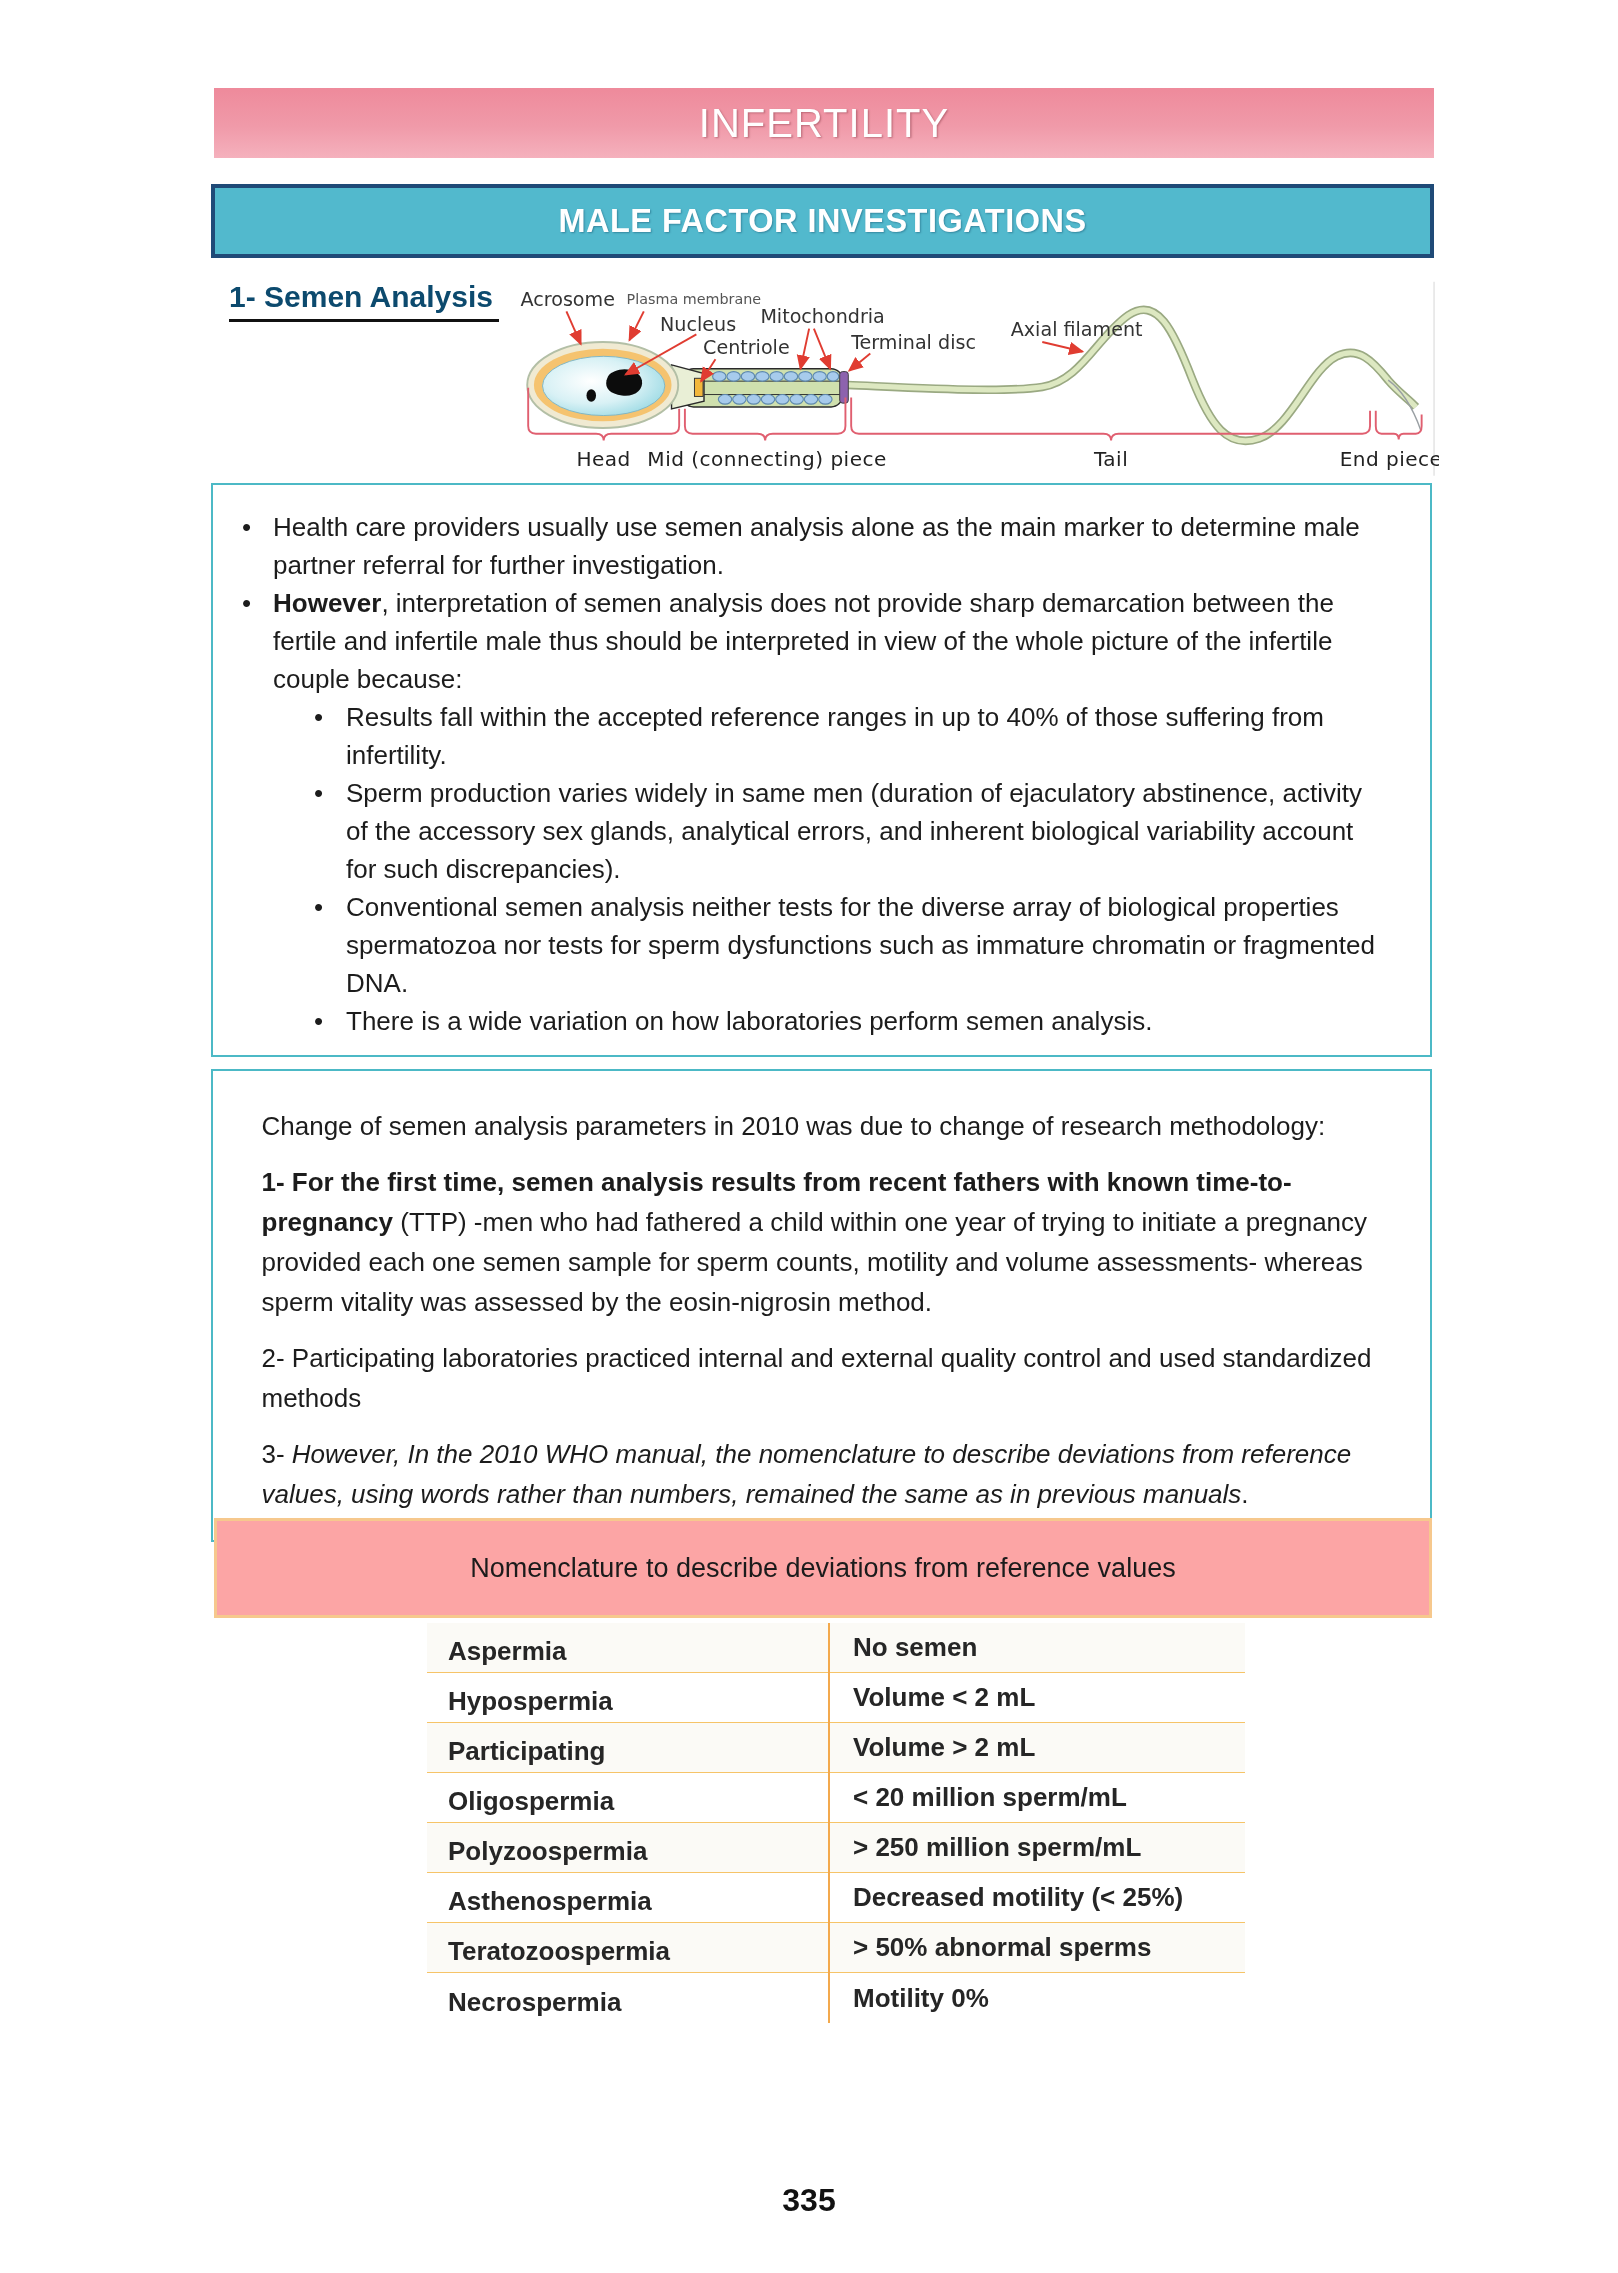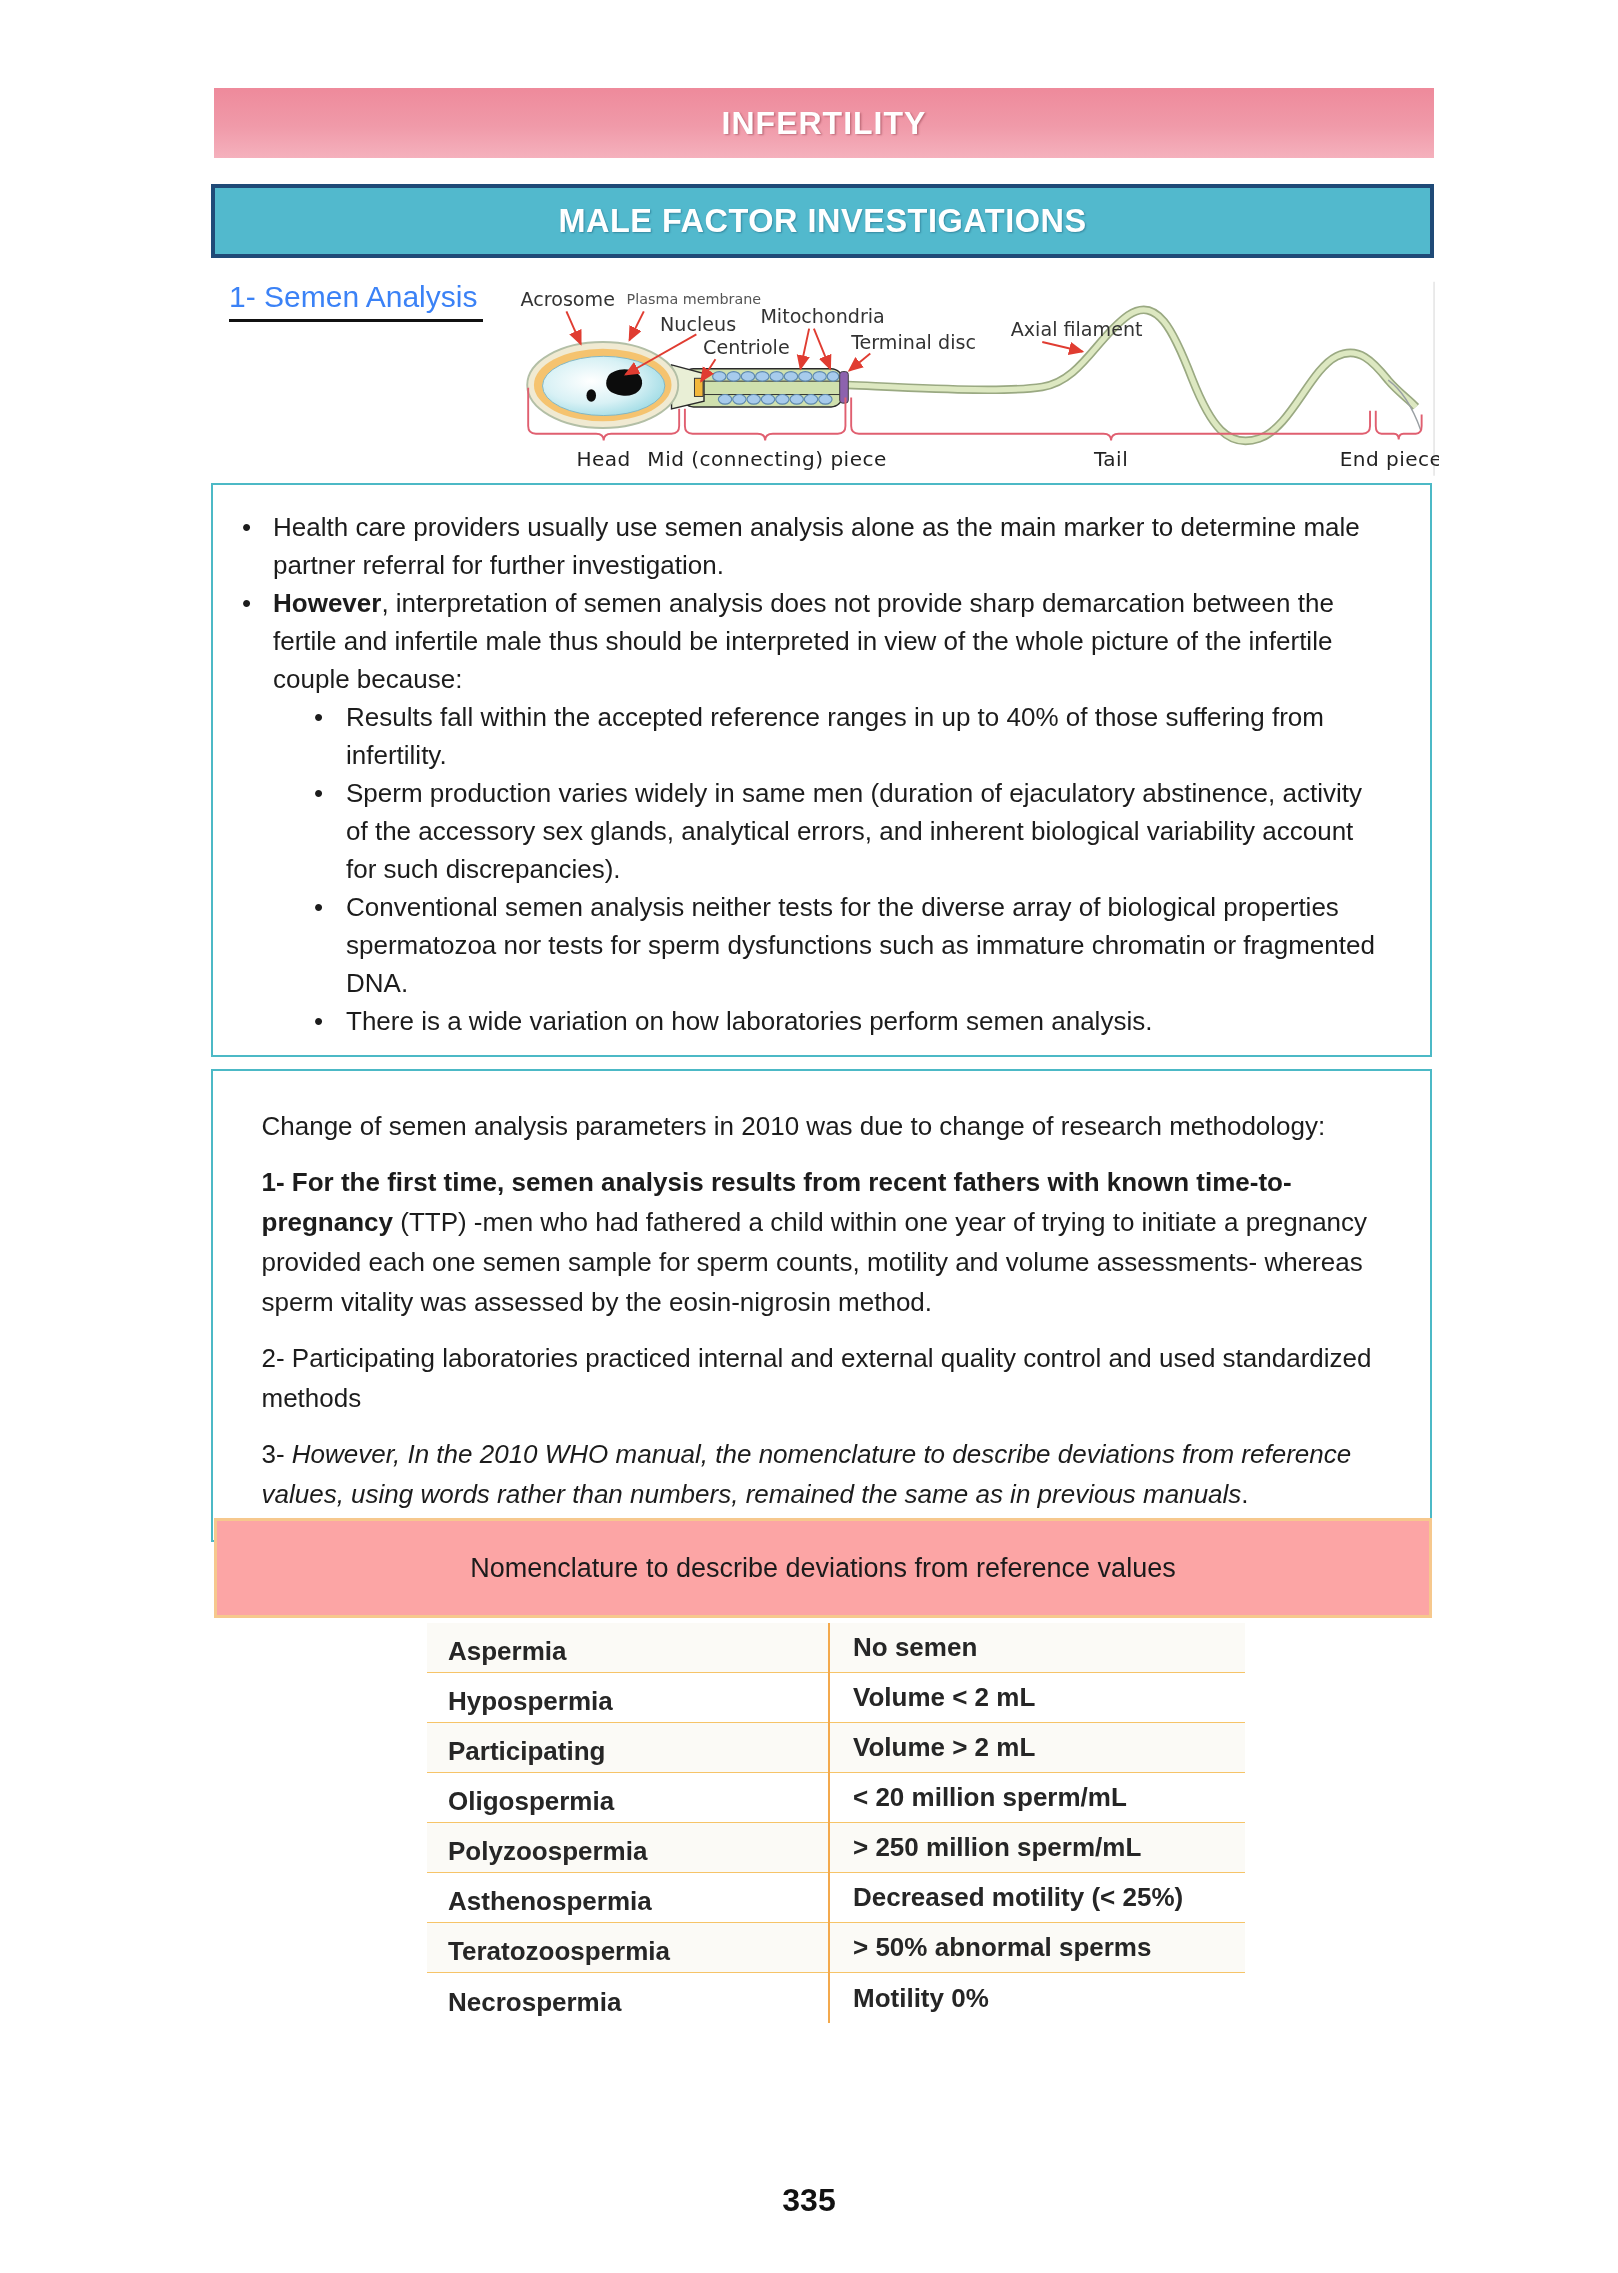--- a/index.html
+++ b/index.html
@@ -7,35 +7,35 @@
     position:relative;width:1618px;height:2273px;background:#ffffff;
     font-family:"Liberation Sans",sans-serif;color:#1d1d1d;overflow:hidden;
   }
   
   .bar{position:absolute;display:flex;align-items:center;justify-content:center;box-sizing:border-box;}
   .bar-pink{
     left:214px;top:88px;width:1220px;height:70px;
     background:linear-gradient(180deg,#ee8a9b 0%,#f09aa9 55%,#f5b1bd 100%);
   }
   .bar-pink span{
-    color:#fff;font-size:32px;font-weight:700;letter-spacing:1px;
+    color:#fff;font-size:40px;font-weight:400;letter-spacing:1px;
     text-shadow:1.4px 1.4px 1.9px rgba(130,50,65,.45);
   }
   .bar-blue{
     left:211px;top:184px;width:1223px;height:74px;
     background:#52b9cd;border:4.8px solid #1f4a77;
   }
   .bar-blue span{
     color:#fff;font-size:32.5px;font-weight:600;letter-spacing:0.5px;
     text-shadow:1px 1.4px 1.9px rgba(10,60,90,.4);
   }
   
   .heading{
     position:absolute;left:229px;top:280px;
-    font-size:30px;font-weight:400;color:#3b82f6;
+    font-size:30px;font-weight:700;color:#0c4a6e;
     border-bottom:3.8px solid #111;padding:0 5.7px 4.8px 0;
   }
   
   .diagram{position:absolute;left:507px;top:277px;width:932px;height:215px;}
   .dlabel{font-family:"DejaVu Sans",sans-serif;font-size:20px;fill:#333;}
   .dlabel-sm{font-family:"DejaVu Sans",sans-serif;font-size:15px;fill:#555;}
   .rlabel{font-family:"DejaVu Sans",sans-serif;font-size:21px;fill:#222;letter-spacing:.5px;}
   
   .tbox{
     position:absolute;left:211px;width:1221px;box-sizing:border-box;

